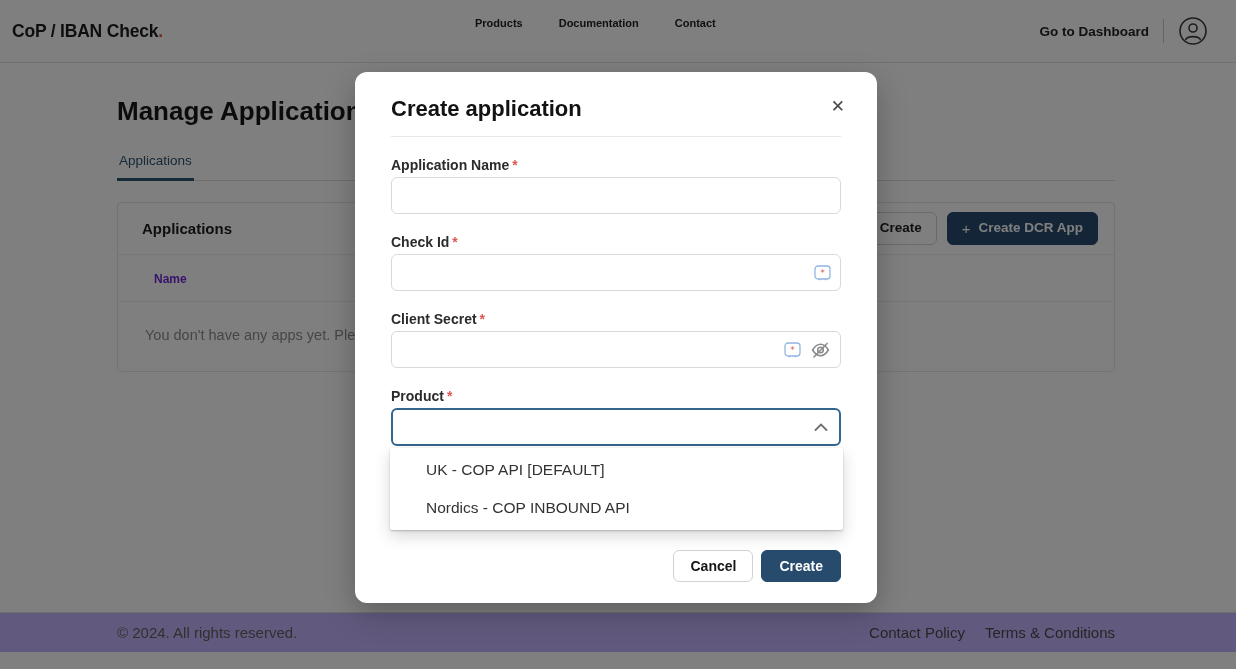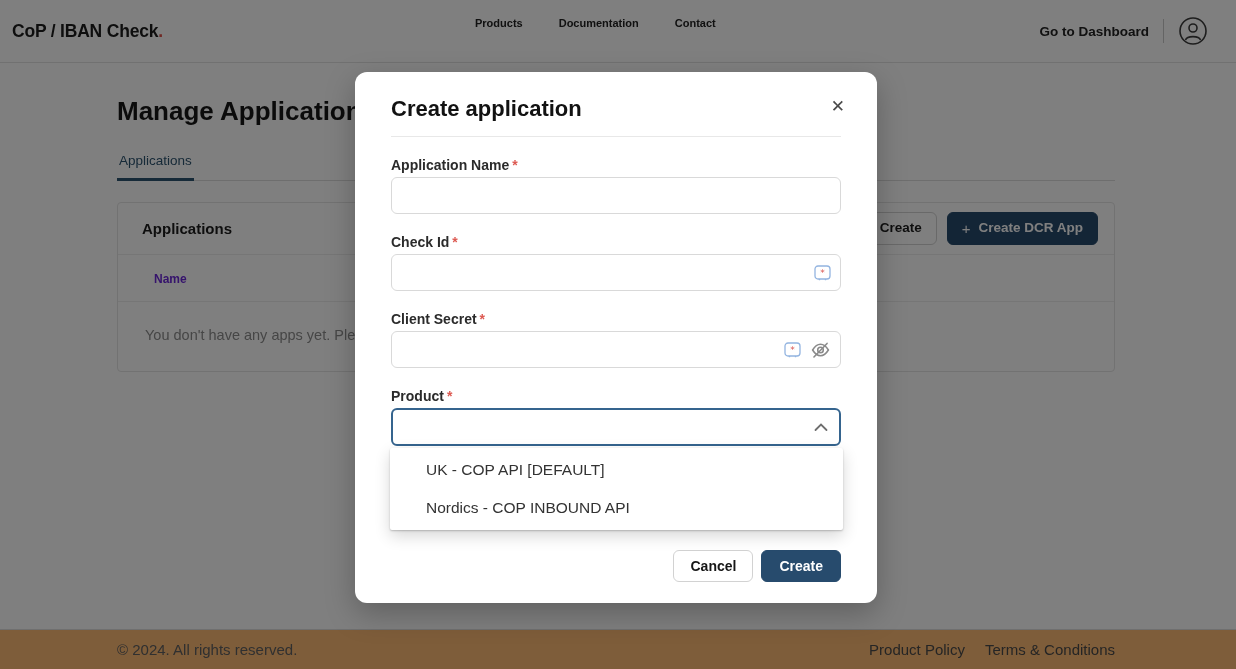--- a/index.html
+++ b/index.html
@@ -43,22 +43,22 @@
   .btn { font-family: inherit; font-size: 13.5px; font-weight: 700; border-radius: 6px; padding: 8px 14px; cursor: pointer; display: inline-flex; align-items: flex-start; gap: 8px; line-height: 1; }
   .btn-outline { background: #fff; border: 1px solid #d2d2d2; color: #1c1c1c; }
   .btn-primary { background: #274b6d; border: 1px solid #274b6d; color: #ffffff; }
   .plus { font-weight: 400; font-size: 15px; }
   .table-head { padding: 14px 24px; border-bottom: 1px solid #ececec; }
   .col-name { font-size: 12px; font-weight: 700; color: #6d28d9; margin-left: 12px; }
   .empty-row { padding: 24px 24px 27px 27px; }
   .empty-text { font-size: 14.5px; color: #8c8c8c; white-space: nowrap; }
 
   .page-footer {
-    position: absolute; left: 0; right: 0; bottom: 0; height: 40px;
-    border-top: 1px solid #dedede; background: #fdba74;
+    position: absolute; left: 0; right: 0; bottom: 17px; height: 40px;
+    border-top: 1px solid #dedede; background: #c4b5fd;
     display: flex; align-items: center; padding: 0 121px 0 117px;
   }
   .copyright { font-size: 15px; color: #606060; }
   .footer-links { margin-left: auto; display: flex; gap: 20px; }
   .footer-links span { font-size: 15px; color: #4a4a4a; cursor: pointer; }
 
   
   .overlay { position: absolute; inset: 0; background: rgba(0,0,0,0.5); z-index: 10; }
 
   
@@ -152,21 +152,21 @@
     </div>
     <div class="empty-row">
       <span class="empty-text">You don't have any apps yet. Please c</span>
     </div>
   </section>
 </main>
 
 <footer class="page-footer">
   <span class="copyright">© 2024. All rights reserved.</span>
   <div class="footer-links">
-    <span>Product Policy</span>
+    <span>Contact Policy</span>
     <span>Terms &amp; Conditions</span>
   </div>
 </footer>
 
 <div class="overlay"></div>
 
 <div class="modal">
   <div class="modal-title-row">
     <h2 class="modal-title">Create application</h2>
     <span class="modal-close">✕</span>

